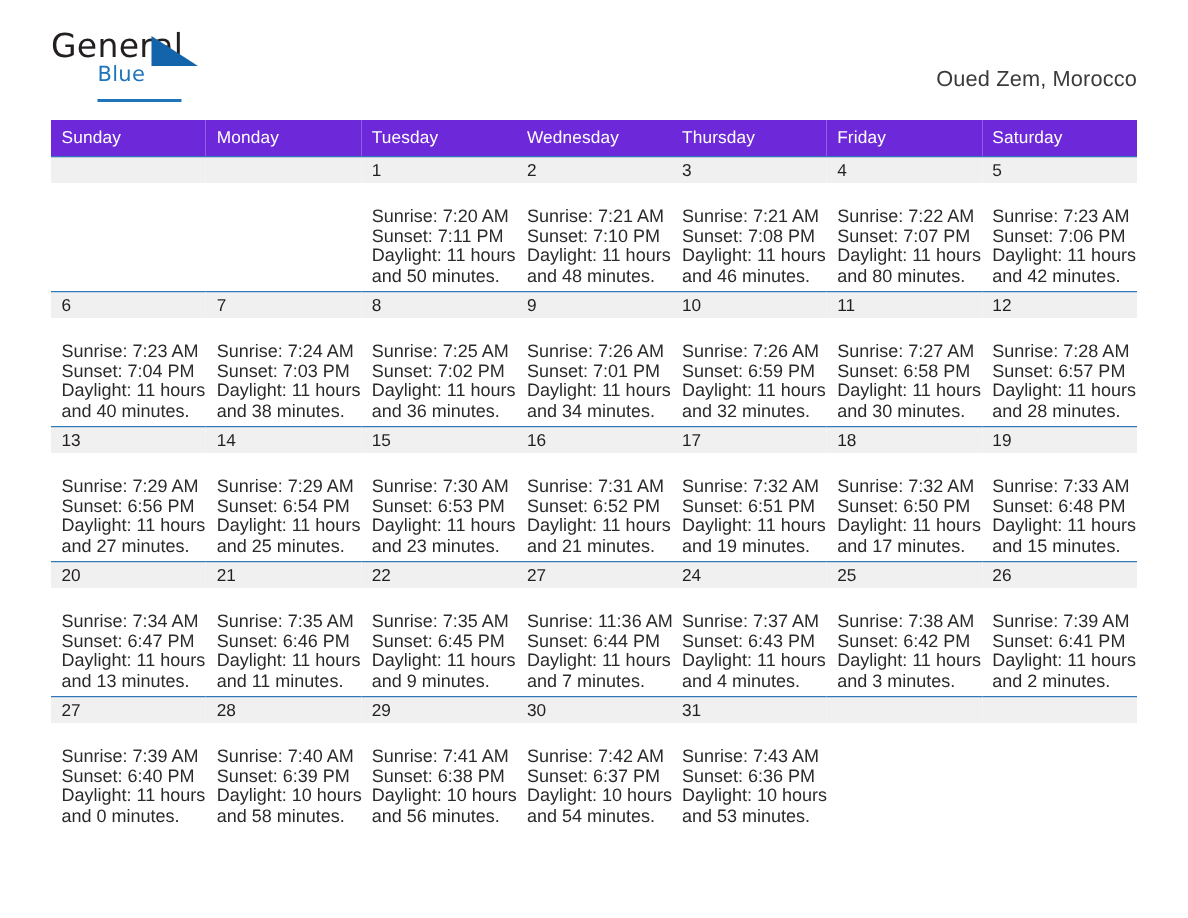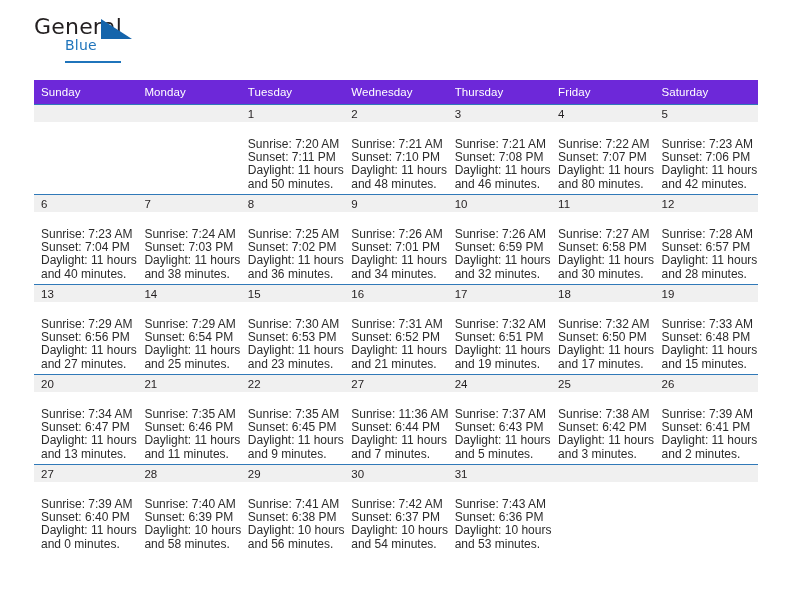--- a/index.html
+++ b/index.html
@@ -18,21 +18,21 @@
     position: relative;
     width: 792px;
     height: 612px;
     box-sizing: border-box;
     padding: 0 34px;
   }
 
   
   .header {
     display: flex;
-    align-items: flex-end;
+    align-items: center;
     justify-content: space-between;
     height: 68px;
     padding-top: 26px;
     box-sizing: border-box;
   }
   .logo {
     position: relative;
     width: 130px;
     height: 52px;
     line-height: 1;
@@ -150,20 +150,21 @@
   <div class="header">
 
     <div class="logo">
       <span class="logo-general">General</span>
       <span class="logo-tri"></span>
       <span class="logo-blue">Blue</span>
       <span class="logo-underline"></span>
     </div>
 
     <div class="titles">
+      <div class="title-sub">Oued Zem, Morocco</div>
     </div>
 
   </div>
 
   <table class="calendar">
     <thead>
       <tr id="weekday-row">
           <th>Sunday</th>
           <th>Monday</th>
           <th>Tuesday</th>
@@ -444,21 +445,21 @@
               </div>
             </div>
           </td>
           <td>
             <div class="cell">
               <div class="daynum-band">24</div>
               <div class="lines">
                 <div>Sunrise: 7:37 AM</div>
                 <div>Sunset: 6:43 PM</div>
                 <div>Daylight: 11 hours</div>
-                <div>and 5 minutes.</div>
+                <div>and 4 minutes.</div>
               </div>
             </div>
           </td>
           <td>
             <div class="cell">
               <div class="daynum-band">25</div>
               <div class="lines">
                 <div>Sunrise: 7:38 AM</div>
                 <div>Sunset: 6:42 PM</div>
                 <div>Daylight: 11 hours</div>

